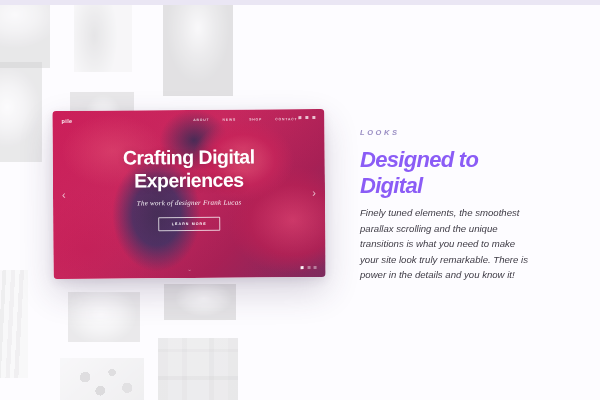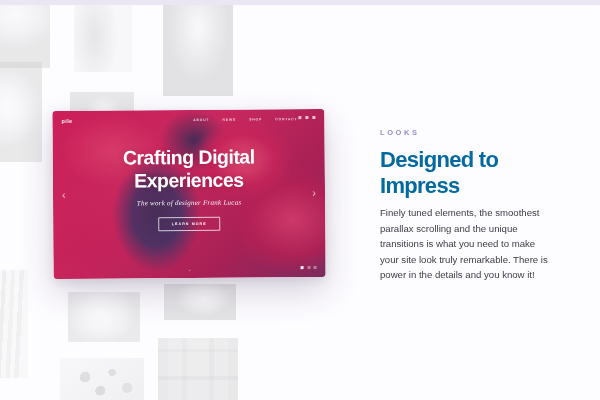--- a/index.html
+++ b/index.html
@@ -258,34 +258,35 @@
     bottom: 6px;
     transform: translateX(-50%);
     color: rgba(255,255,255,.55);
     font-size: 5px;
     line-height: 1;
   }
 
   
   #copy {
     position: absolute;
-    left: 380px;
+    left: 360px;
     top: 128px;
     width: 190px;
     z-index: 4;
+    font-style: italic;
   }
   #eyebrow {
     color: #9b8fc4;
     font-size: 7.5px;
     font-weight: 700;
     letter-spacing: 2.6px;
   }
   #headline {
     margin-top: 10px;
-    color: #0369a1;
+    color: #8b5cf6;
     font-size: 22px;
     line-height: 1.16;
     font-weight: 700;
     letter-spacing: -.7px;
     max-width: 160px;
   }
   #paragraph {
     margin-top: 7px;
     color: #3e3b45;
     font-size: 9.6px;
@@ -351,18 +352,18 @@
       <i class="on"></i>
       <i></i>
       <i></i>
     </div>
   </div>
 
   <div id="copy">
     <div id="eyebrow">LOOKS</div>
     <div id="headline">
       <div>Designed to</div>
-      <div>Impress</div>
+      <div>Digital</div>
     </div>
     <div id="paragraph">Finely tuned elements, the smoothest parallax scrolling and the unique transitions is what you need to make your site look truly remarkable. There is power in the details and you know it!</div>
   </div>
 
 </div>
 
 </body></html>

